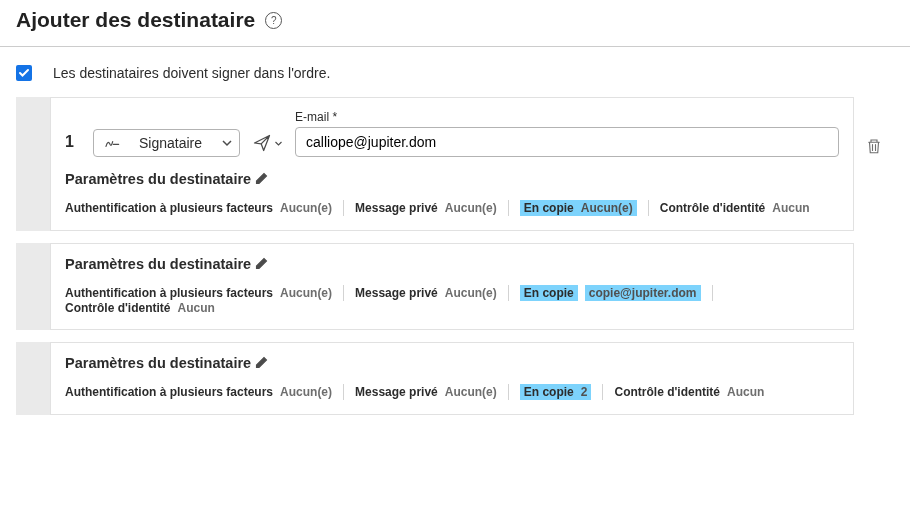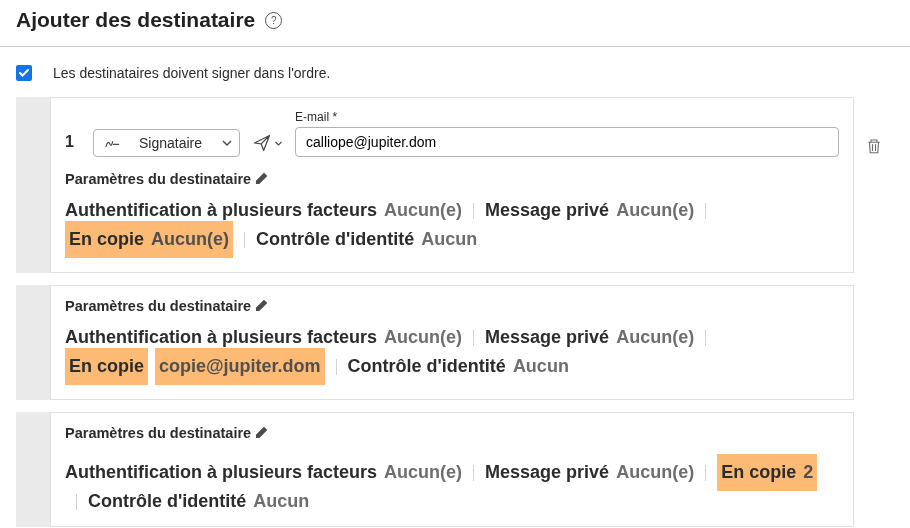--- a/index.html
+++ b/index.html
@@ -28,27 +28,27 @@
     .email-block { flex: 1; }
     .email-label { font-size: 12px; color: #2c2c2c; margin-bottom: 3px; }
     .req { font-size: 12px; }
     .email-input { width: 100%; border: 1px solid #b3b3b3; border-radius: 4px; padding: 6px 10px; font-size: 14px; font-family: Liberation Sans, sans-serif; }
     .delete-btn { cursor: pointer; color: #6e6e6e; }
     .delete-btn svg { width: 18px; height: 18px; }
     .settings-row { display: flex; align-items: flex-start; gap: 3px; margin-bottom: 10px; }
     .settings-title { font-size: 14.5px; font-weight: 700; }
     .edit-btn { cursor: pointer; color: #4b4b4b; }
     .edit-btn svg { width: 15px; height: 15px; }
-    .params-row { display: flex; align-items: center; font-size: 18px; flex-wrap: wrap; }
+    .params-row { display: flex; align-items: center; font-size: 12px; flex-wrap: wrap; }
     .param-group { display: flex; align-items: center; gap: 7px; }
     .param-label { font-weight: 700; color: #2c2c2c; }
     .param-value { color: #6e6e6e; font-weight: bold; }
     .param-value.dark { color: #505050; }
     .sep { width: 1px; height: 16px; background: #d3d3d3; margin: 0 11px; }
-    .highlight { background: #fdba74; padding: 8px 4px; }
+    .highlight { background: #7dd3fc; padding: 1px 4px; }
     .highlight .param-value { color: #505050; }
   </style>
 </head>
 <body>
 
 <div class="page-header">
   <span class="page-title">Ajouter des destinataire</span>
   <span class="help-icon">?</span>
 </div>
 

